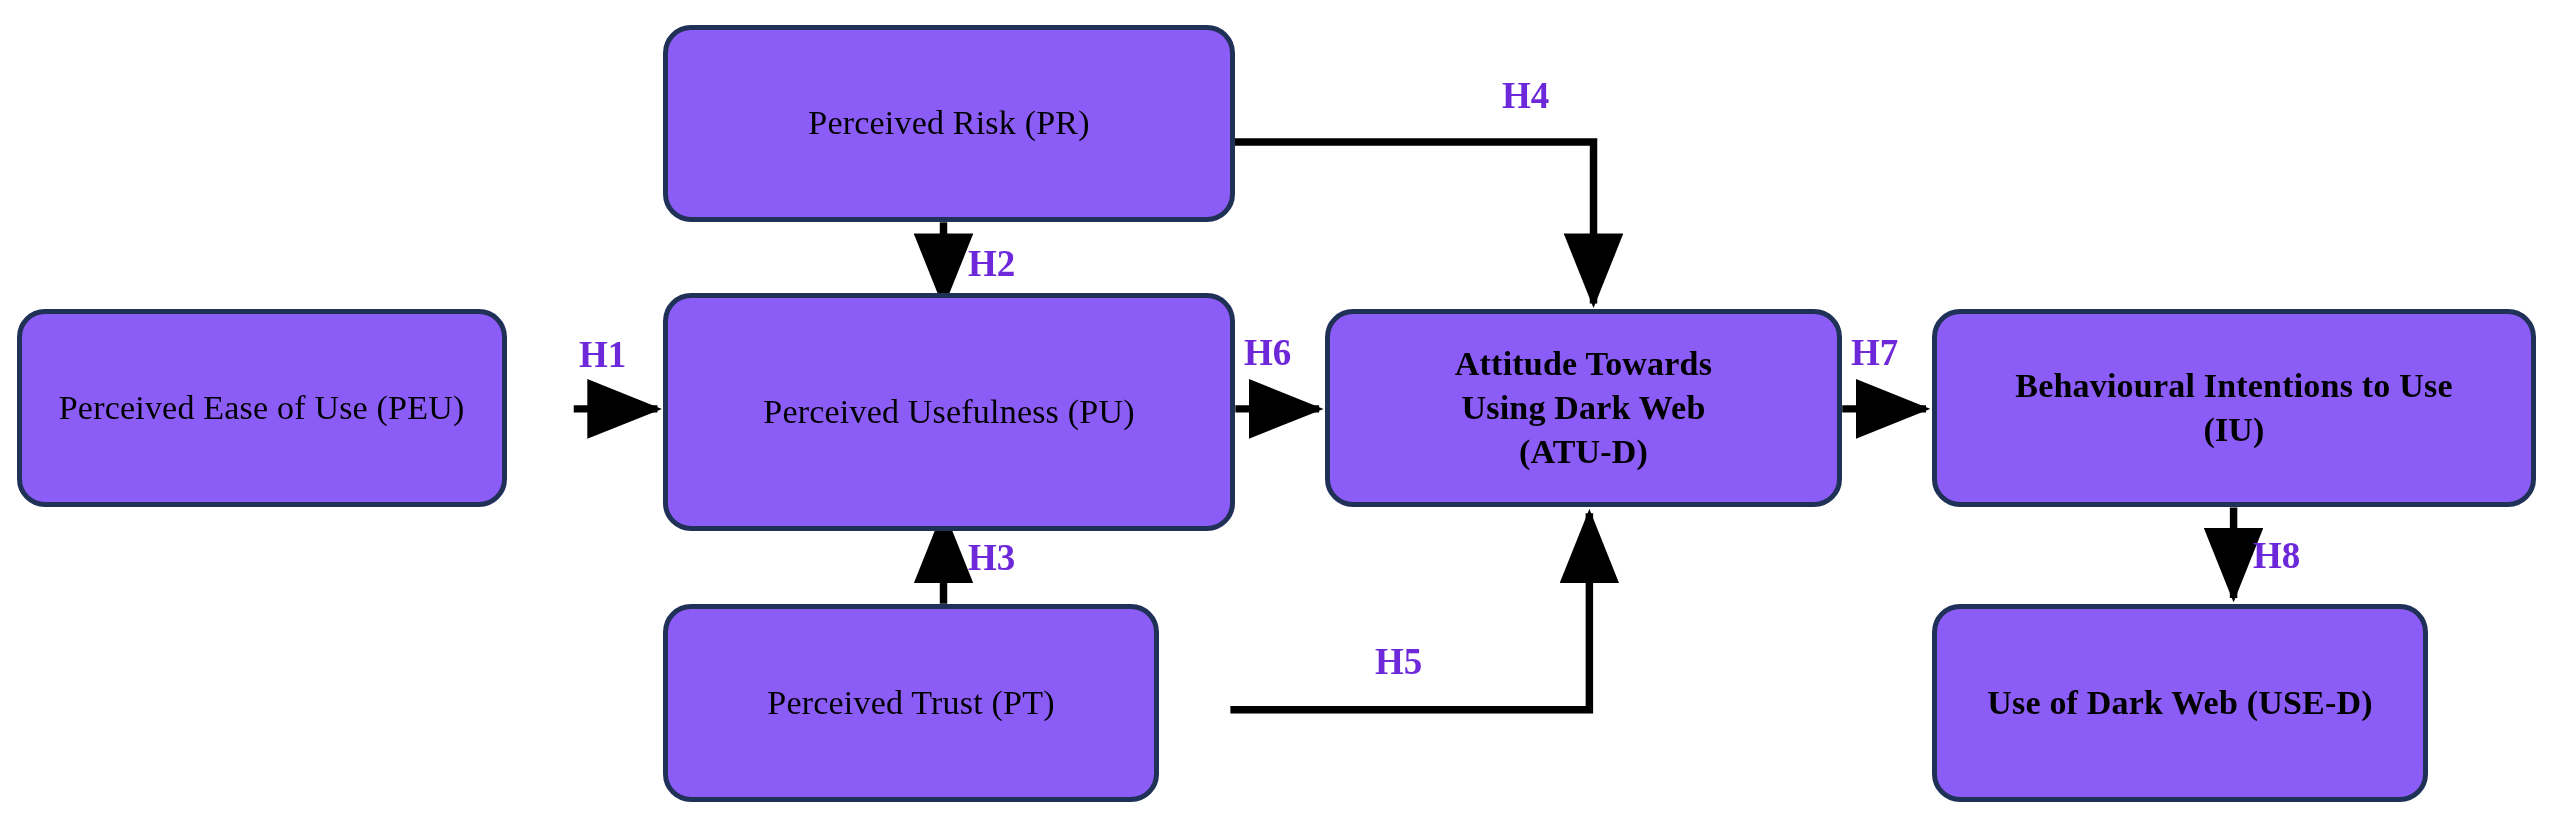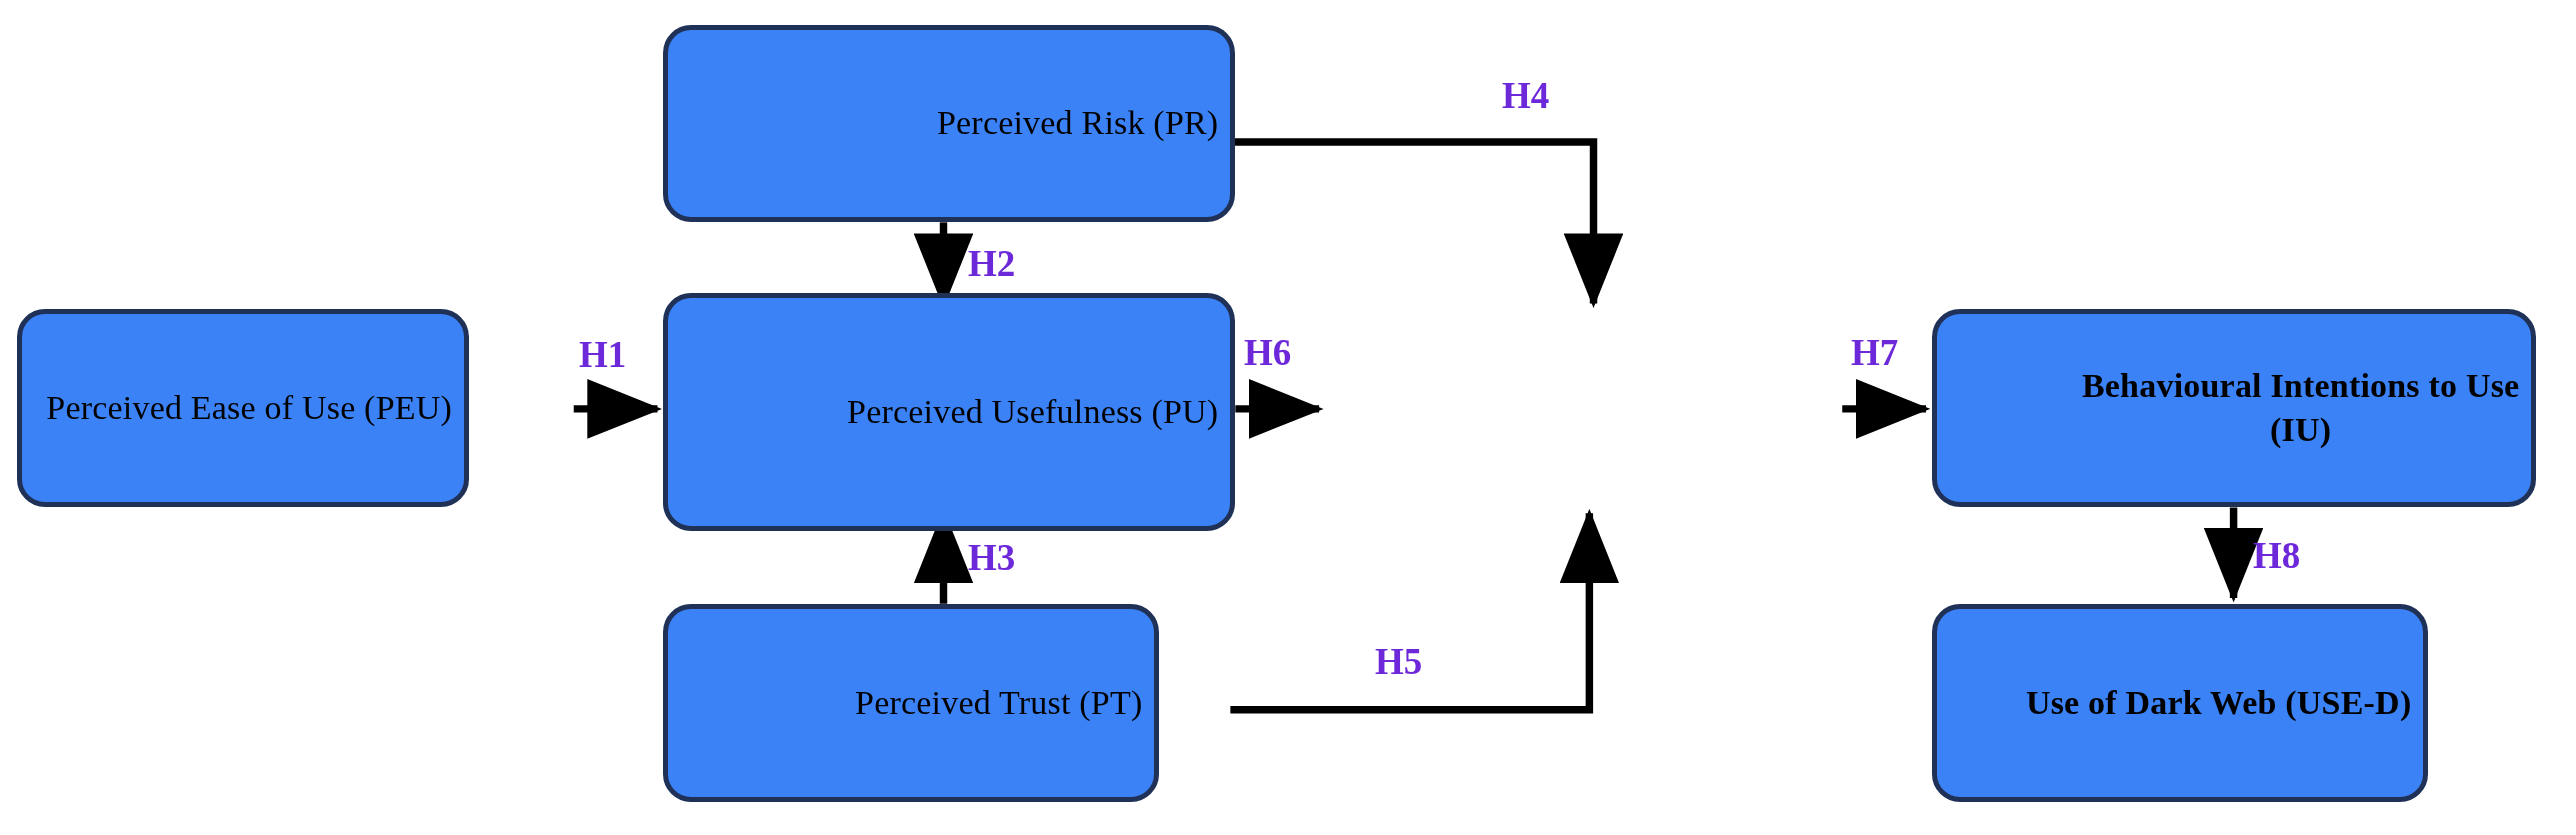--- a/index.html
+++ b/index.html
@@ -22,24 +22,24 @@
     top: 0;
     left: 0;
     width: 2576px;
     height: 836px;
   }
   .node-box {
     position: absolute;
     box-sizing: border-box;
     border: 5.8px solid #1f3157;
     border-radius: 28px;
-    background: #3b82f6;
+    background: #8b5cf6;
     display: flex;
     align-items: center;
-    justify-content: flex-end;
+    justify-content: center;
     text-align: center;
   }
   .node-label {
     color: #000000;
     font-family: "Liberation Serif", "DejaVu Serif", serif;
     line-height: 1.30;
     padding: 0 11.6px;
     white-space: pre-line;
   }
   .lbl-regular {
@@ -100,36 +100,41 @@
 
     <g>
       <path d="M 2222,493 L 2323,493" stroke="#000000" stroke-width="9" fill="none" marker-end="url(#arrowhead)"></path>
     </g>
 
     <g>
       <path d="M 2694,612 L 2694,721" stroke="#000000" stroke-width="9" fill="none" marker-end="url(#arrowhead)"></path>
     </g>
   </svg>
 
-  <div class="node-box" style="left:16.6px; top:309px; width:452px; height:198px;">
+  <div class="node-box" style="left:16.6px; top:309px; width:490px; height:198px;">
     <span class="node-label lbl-regular">Perceived  Ease of Use (PEU)</span>
   </div>
 
   <div class="node-box" style="left:663px; top:25px; width:572px; height:197px;">
     <span class="node-label lbl-regular">Perceived Risk (PR)</span>
   </div>
 
   <div class="node-box" style="left:663px; top:293px; width:572px; height:238px;">
     <span class="node-label lbl-regular">Perceived Usefulness (PU)</span>
   </div>
 
   <div class="node-box" style="left:663px; top:604px; width:496px; height:198px;">
     <span class="node-label lbl-regular">Perceived Trust (PT)</span>
   </div>
 
+  <div class="node-box" style="left:1325px; top:309px; width:517px; height:198px;">
+    <span class="node-label lbl-bold">Attitude  Towards
+Using Dark Web
+(ATU-D)</span>
+  </div>
 
   <div class="node-box" style="left:1932px; top:309px; width:604px; height:198px;">
     <span class="node-label lbl-bold">Behavioural Intentions to Use
 (IU)</span>
   </div>
 
   <div class="node-box" style="left:1932px; top:604px; width:496px; height:198px;">
     <span class="node-label lbl-bold">Use  of Dark Web (USE-D)</span>
   </div>
 

